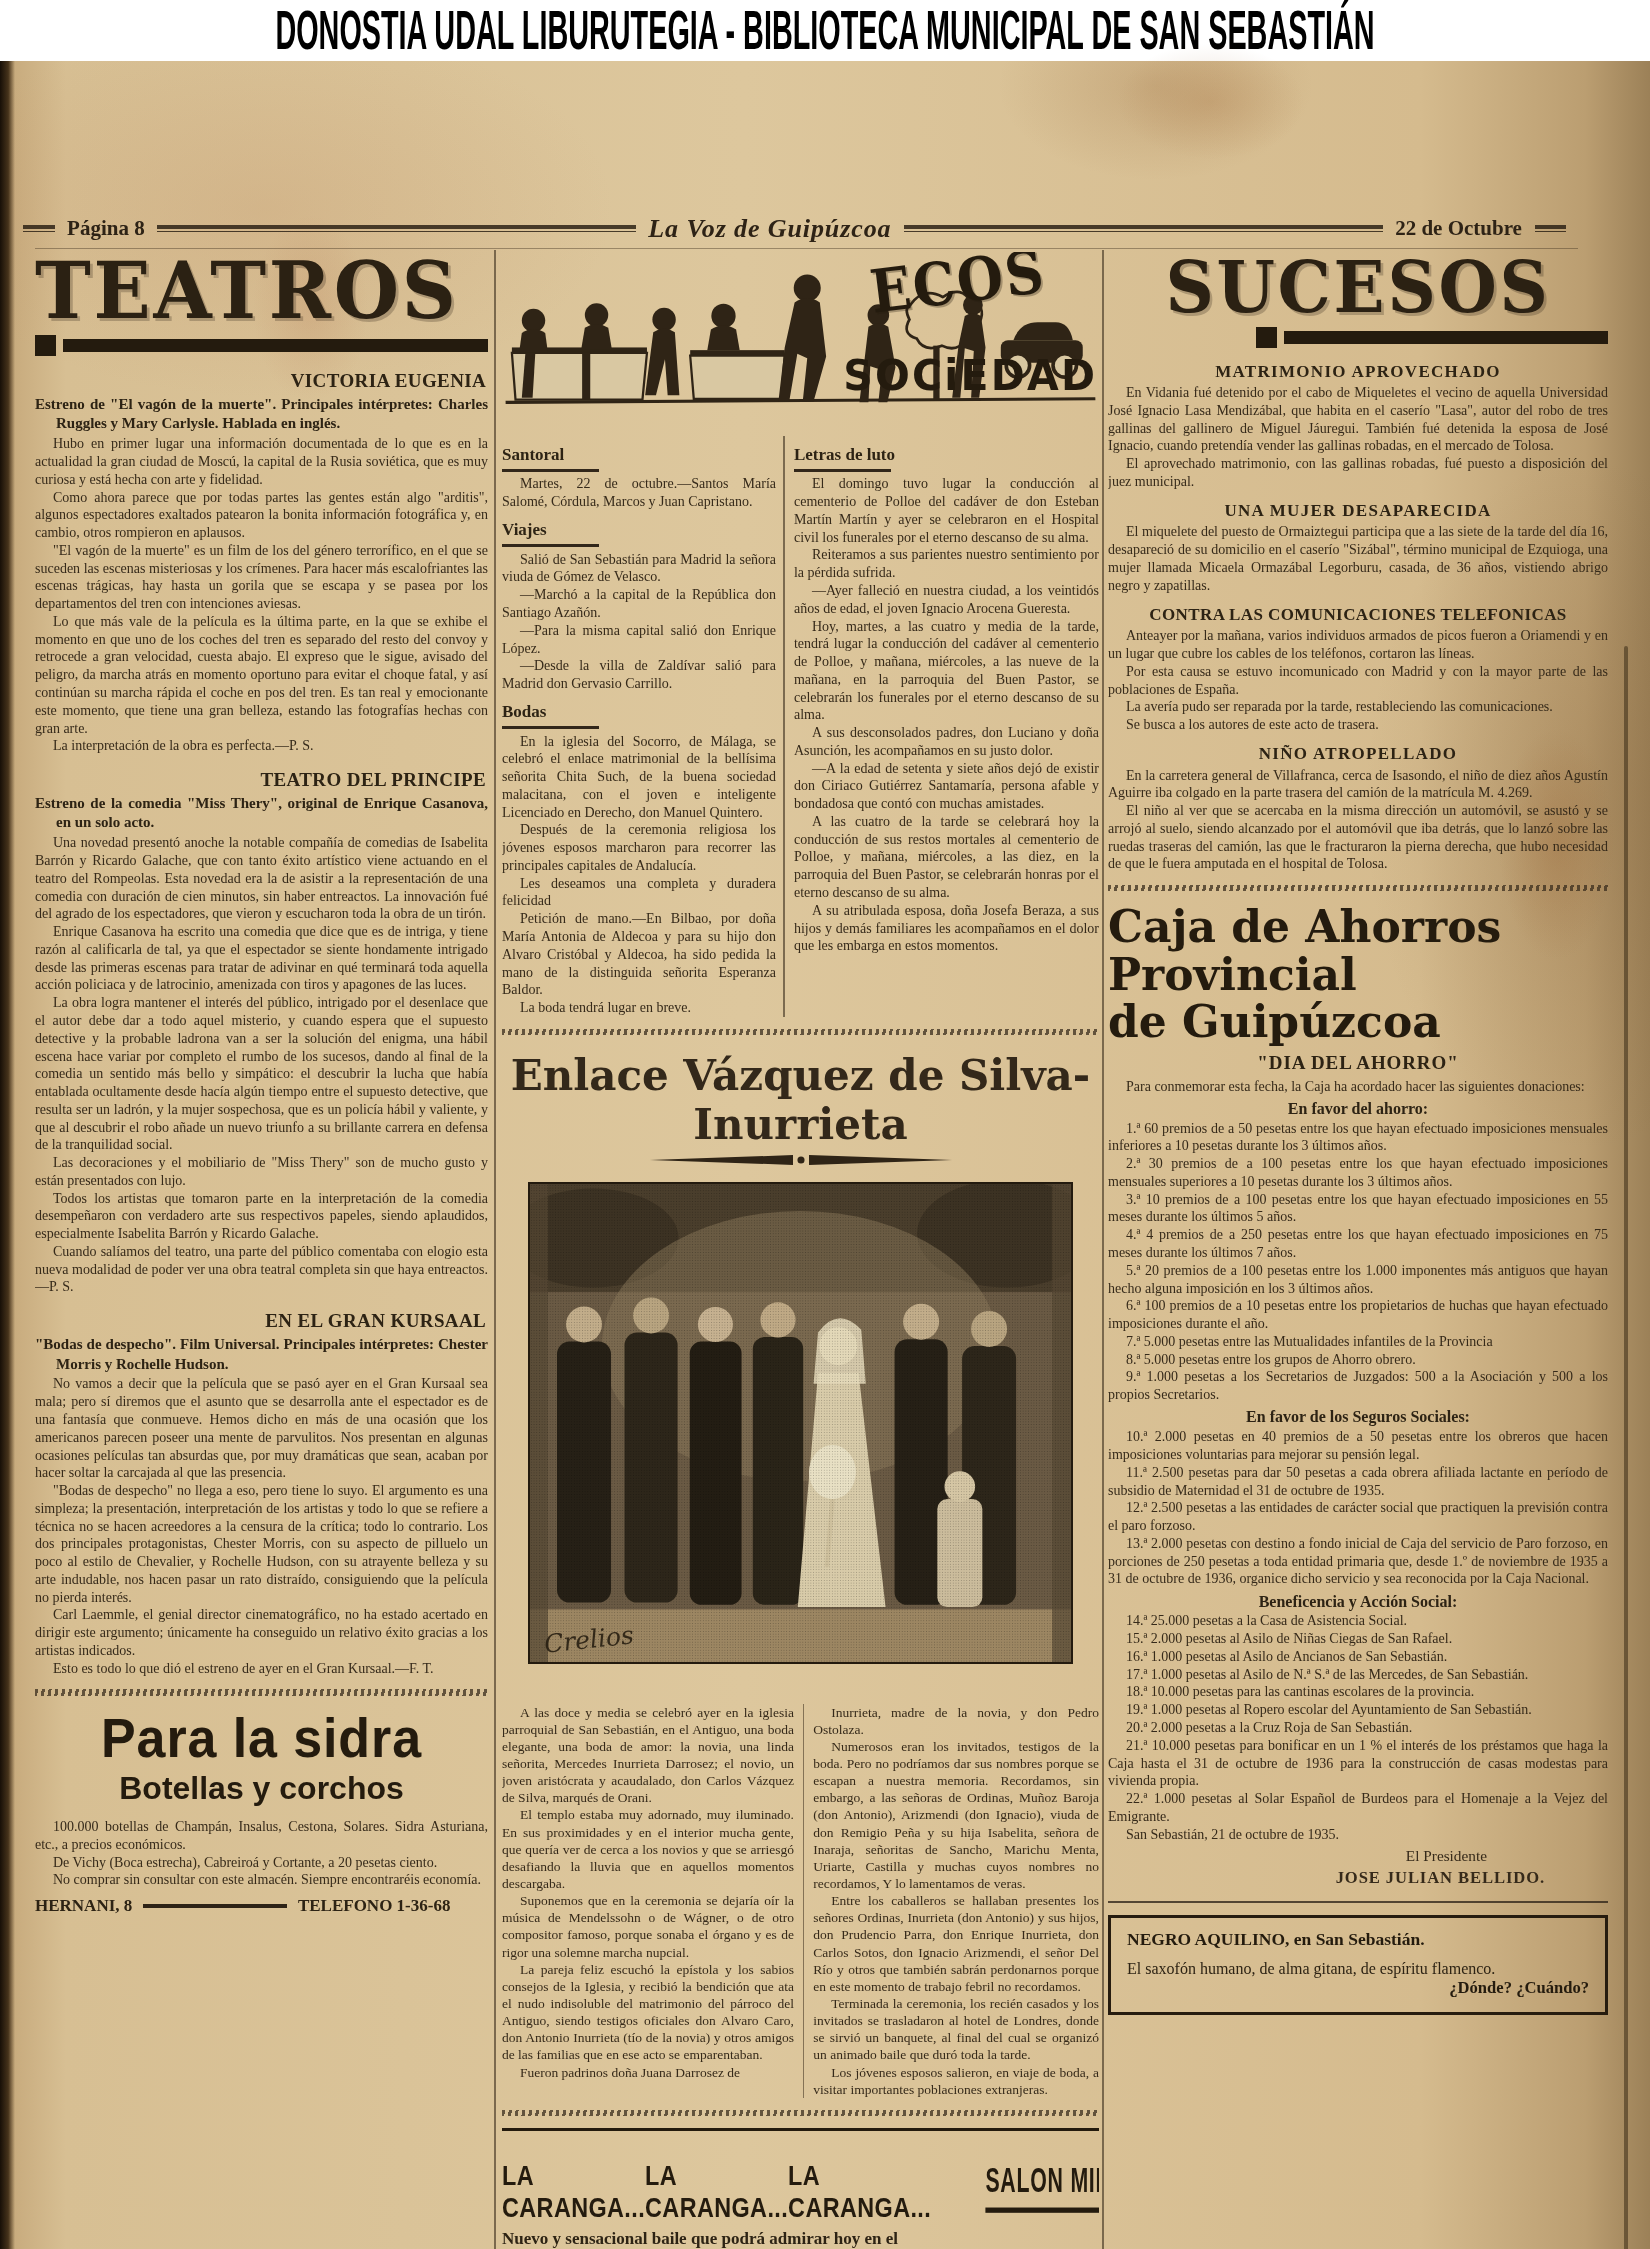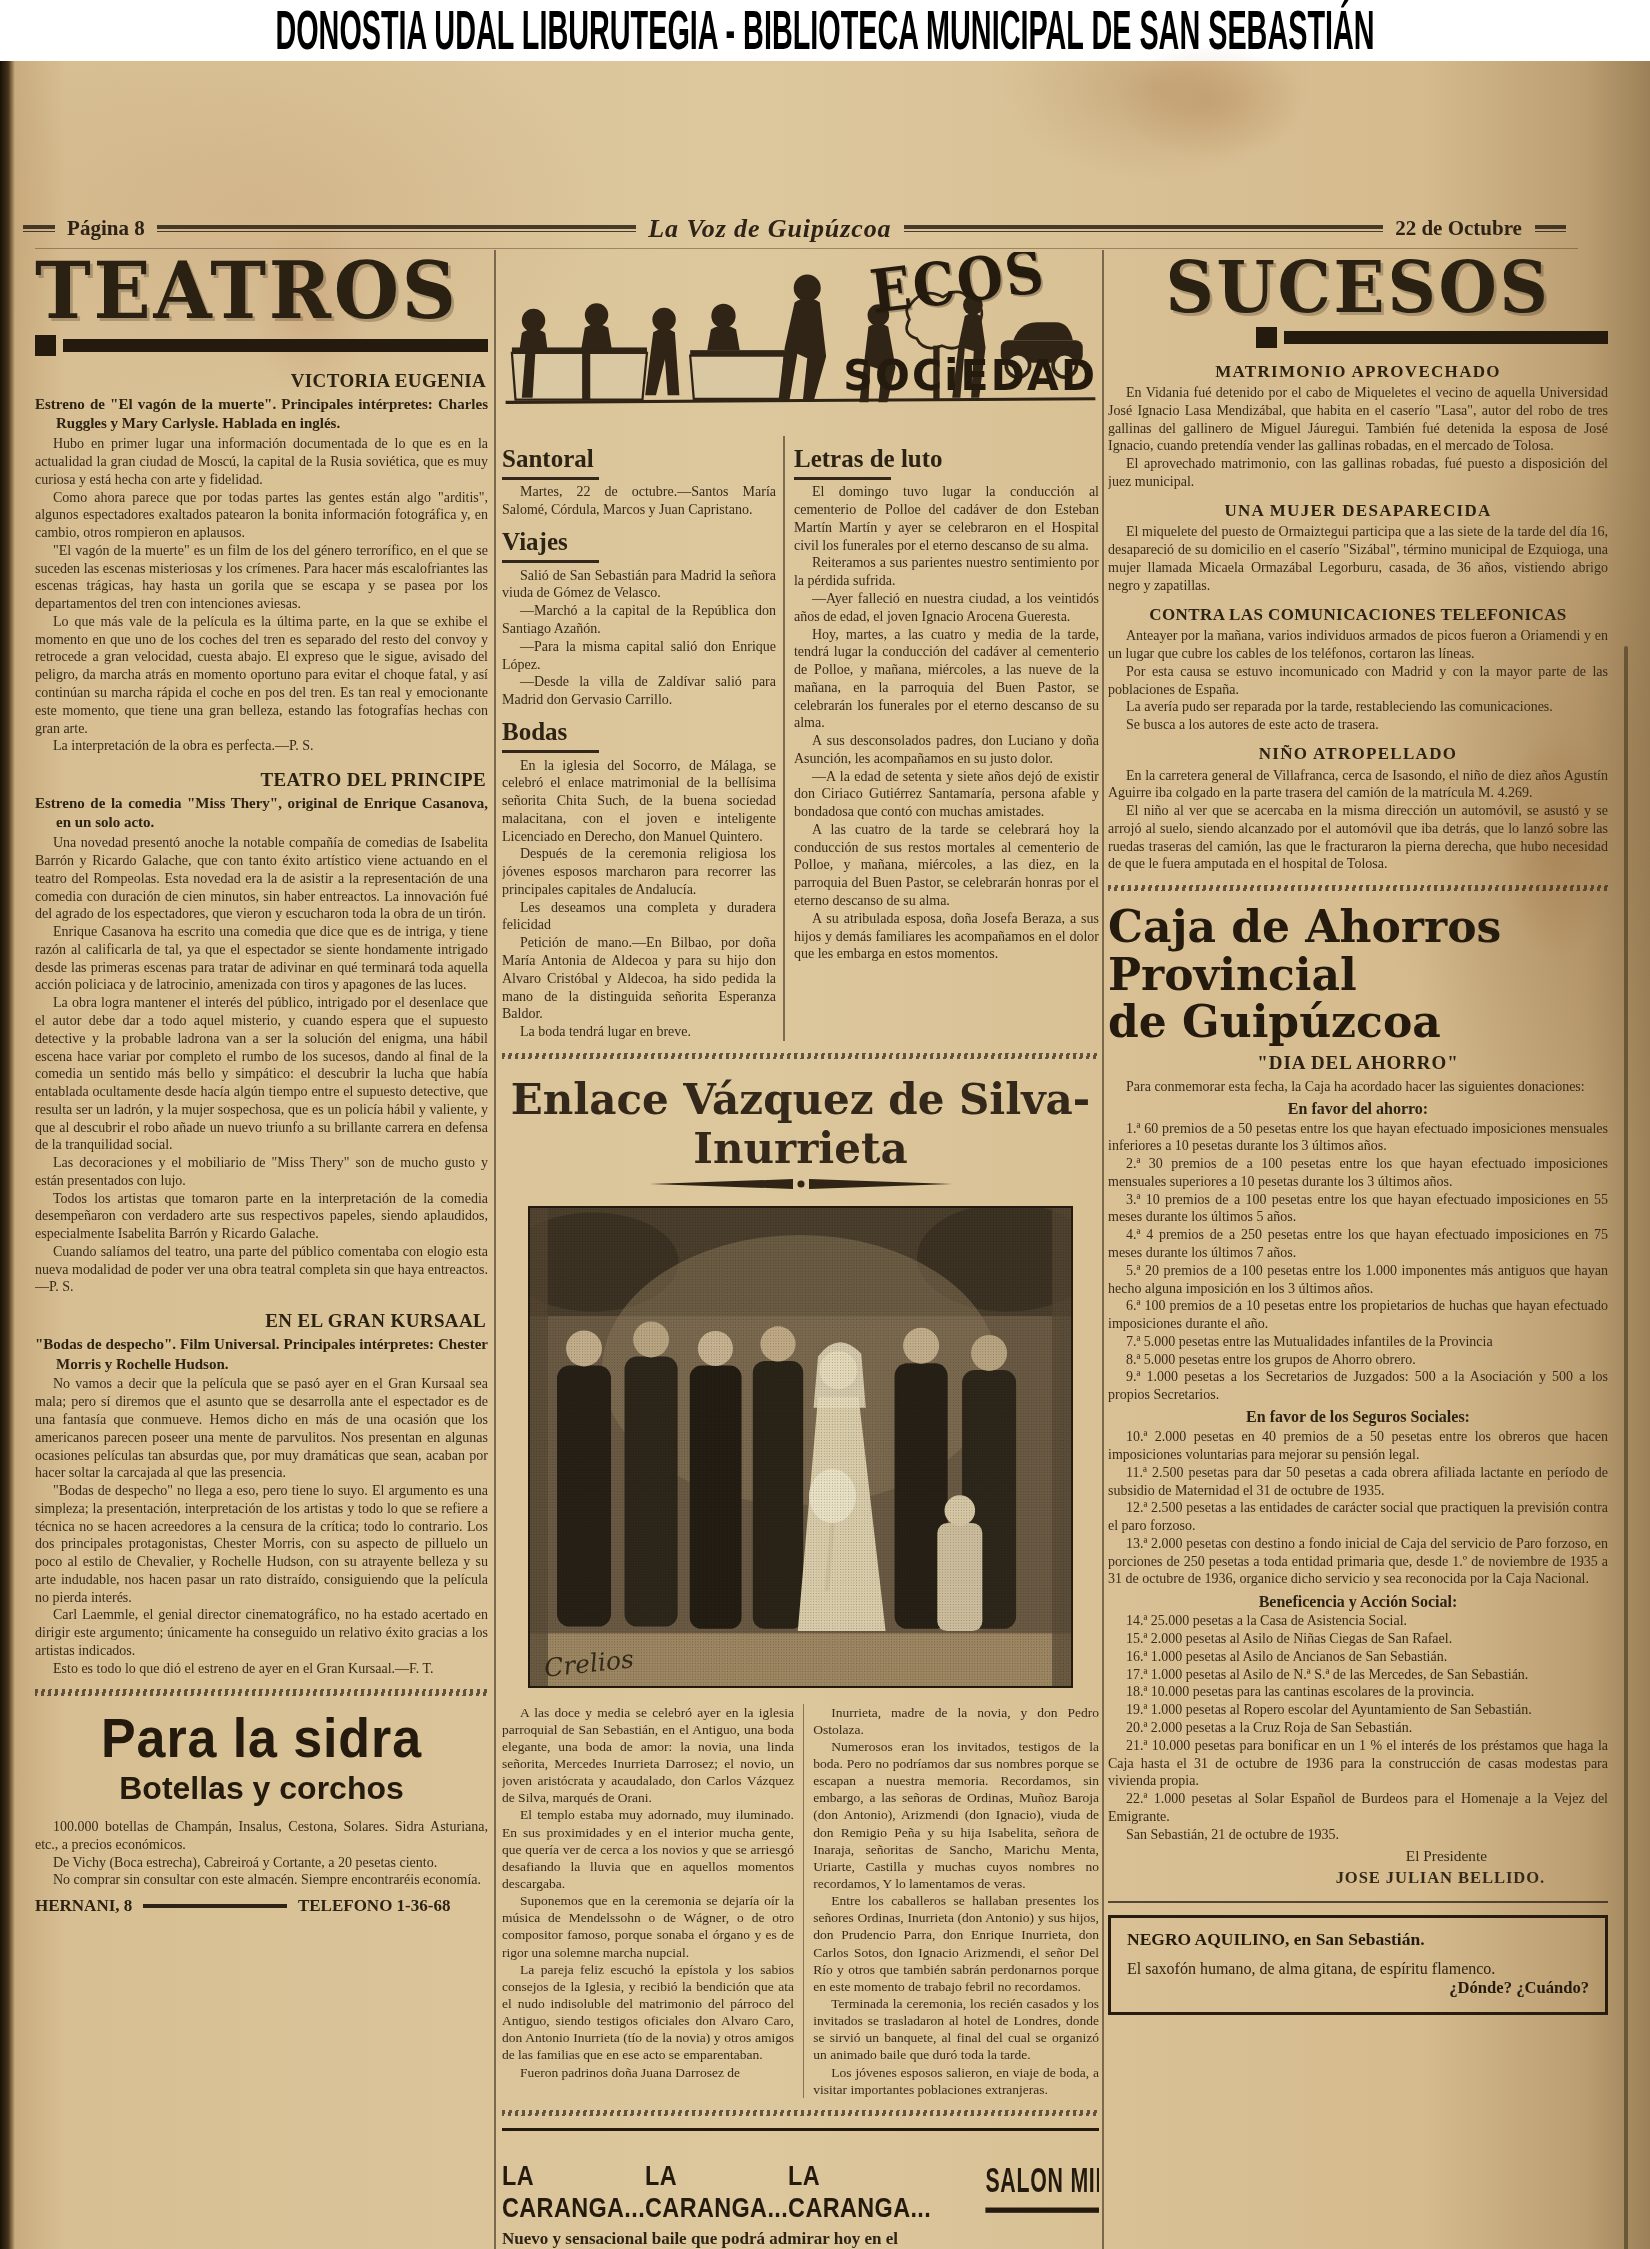--- a/index.html
+++ b/index.html
@@ -48,21 +48,21 @@
             text-shadow:2.7px 3.1px 0 rgba(43,33,19,.25);}
   .big-head.center{text-align:center;transform-origin:center top;}
   .titlebar{display:flex;align-items:center;gap:7.2px;margin:8px 0 13.5px;}
   .titlebar .sq{width:21px;height:21px;background:#241b0e;flex:none;}
   .titlebar .bar{flex:1;height:13.5px;background:#241b0e;}
 
   
   .para{font-size:14px;line-height:1.27;margin:0;text-indent:18px;text-align:justify;}
   .lead{font-weight:bold;font-size:15px;line-height:1.28;margin:0 0 1.8px;padding-left:21px;text-indent:-21px;color:#2d2314;text-align:justify;}
   .venue{font-size:19px;font-weight:bold;text-align:right;margin:13.5px 1.8px 3.6px 0;letter-spacing:0.4px;color:#2d2314;}
-  .sec-head{font-size:25px;font-weight:bold;margin:9px 0 3.6px;color:#2d2314;}
+  .sec-head{font-size:17px;font-weight:bold;margin:9px 0 3.6px;color:#2d2314;}
   .sec-head::after{content:"";display:block;width:97px;height:2.7px;background:#32271a;margin-top:4.5px;}
   .crime-head{font-size:17px;font-weight:bold;text-align:center;letter-spacing:1.3px;margin:10px 0 2.7px;color:#2d2314;}
   .wavy{height:6.7px;margin:11.7px 0;opacity:.75;
         background:repeating-linear-gradient(100deg,#3a2d1d 0 3.1px,transparent 3.1px 6.7px);}
   .hrule{height:1.8px;background:#32271a;margin:13.5px 0 11.7px;opacity:.8;}
 
   
   .sidra-title{font-family:"Liberation Sans",sans-serif;font-weight:bold;font-size:52px;text-align:center;
                margin:8px 0 2.7px;letter-spacing:0.9px;color:#241b0e;transform:scaleY(1.05);}
   .sidra-sub{font-family:"Liberation Sans",sans-serif;font-weight:bold;font-size:32px;text-align:center;margin:0.9px 0 10.8px;color:#241b0e;}
@@ -89,21 +89,21 @@
 
   
   .photo{position:relative;width:545px;height:482px;margin:13.5px auto 0;border:2.2px solid #231a0e;
          box-sizing:border-box;background:#63543f;overflow:hidden;}
   .photo::after{content:"";position:absolute;inset:0;
         background-image:radial-gradient(rgba(0,0,0,.28) 0.4px, transparent 0.8px);
         background-size:2.7px 2.7px;}
   .photo-sig{position:absolute;left:13.5px;bottom:7.2px;font-style:italic;font-size:25px;color:#281f12;
              transform:rotate(-6deg);font-family:"DejaVu Serif",serif;opacity:.9;z-index:2;}
 
-  .article2{display:flex;margin-top:16px;}
+  .article2{display:flex;margin-top:40px;}
   .art-l{width:292px;flex:none;padding-right:9px;}
   .artdiv{width:1.3px;background:#3b2d1c;opacity:.55;flex:none;}
   .art-r{flex:1;padding-left:9px;}
   .article2 .para{font-size:13.5px;}
 
   
   .miramar{border-top:3.6px solid #241b0e;margin-top:2.7px;padding-top:29px;}
   .mm-top{display:flex;align-items:flex-start;}
   .mm-left{flex:1;padding-right:11.7px;}
   .caranga-row{display:flex;justify-content:space-between;font-family:"Liberation Sans",sans-serif;

